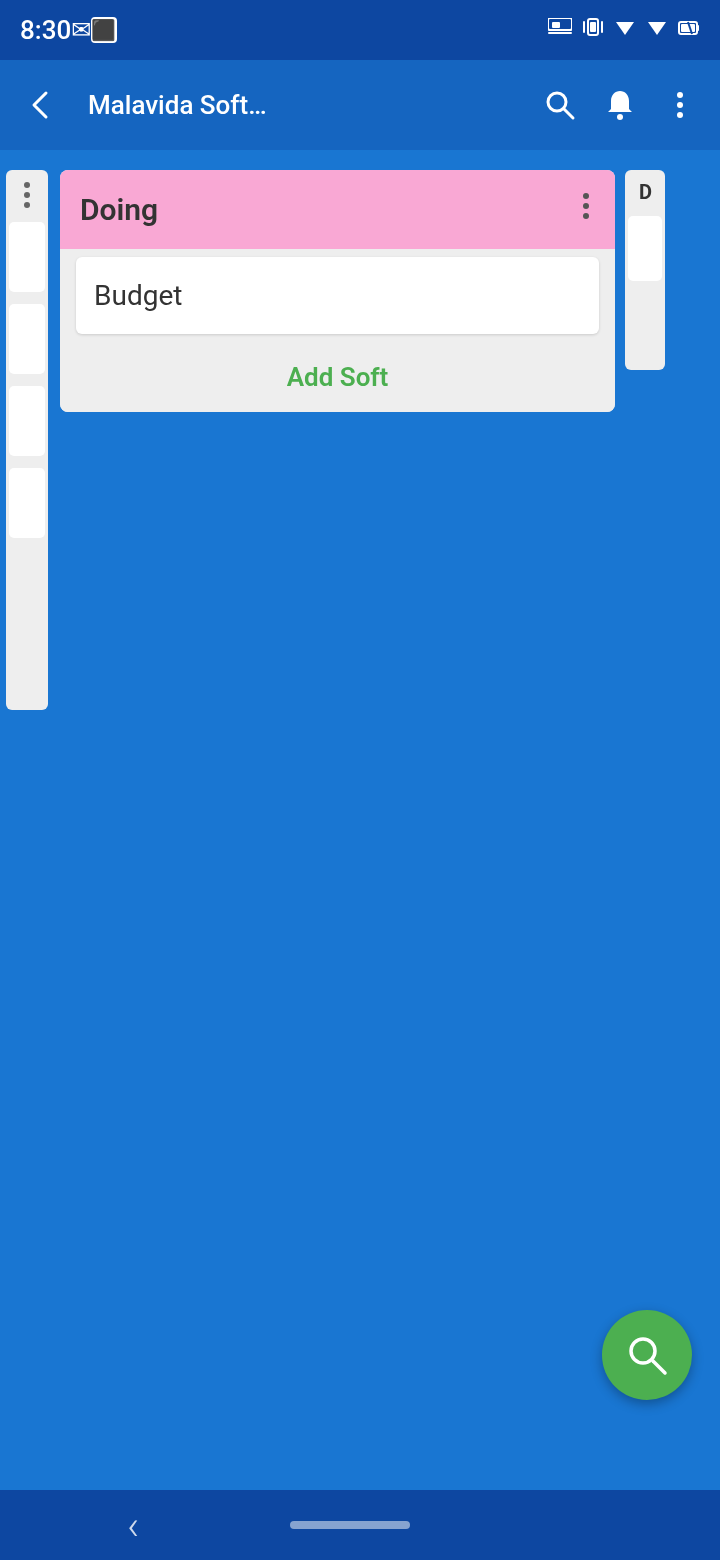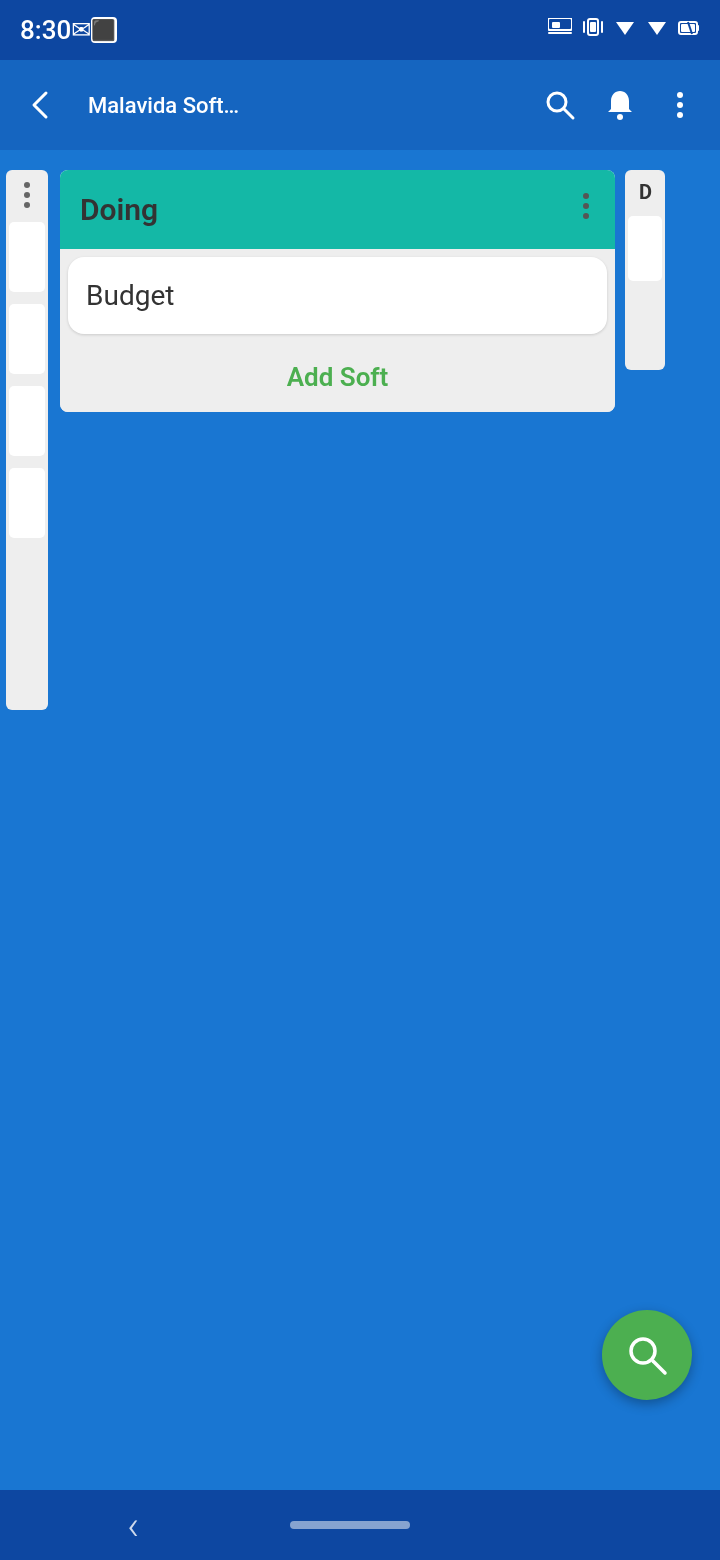--- a/index.html
+++ b/index.html
@@ -46,21 +46,21 @@
       background: #1565c0;
       display: flex;
       align-items: center;
       padding: 0 18px;
       gap: 16px;
     }
 
     .app-bar-title {
       flex: 1;
       color: white;
-      font-size: 22px;
+      font-size: 26px;
       font-weight: 500;
       margin-left: 10px;
     }
 
     .app-bar-icon {
       color: white;
       font-size: 32px;
       width: 44px;
       height: 44px;
       display: flex;
@@ -113,41 +113,41 @@
       margin-left: 12px;
       margin-top: 10px;
       overflow: hidden;
     }
 
     .column-header {
       display: flex;
       align-items: center;
       justify-content: space-between;
       padding: 18px 20px;
-      background: #14b8a6;
+      background: #f9a8d4;
     }
 
     .column-title {
       font-size: 30px;
       font-weight: 600;
       color: #333;
     }
 
     .column-menu-icon {
       font-size: 28px;
       color: #555;
       cursor: pointer;
       padding: 4px;
     }
 
     
     .card {
       background: white;
-      border-radius: 16px;
-      margin: 8px 8px;
+      border-radius: 6px;
+      margin: 8px 16px;
       padding: 22px 18px;
       box-shadow: 0 1px 3px rgba(0,0,0,0.15);
     }
 
     .card-title {
       font-size: 28px;
       color: #333;
     }
 
     

